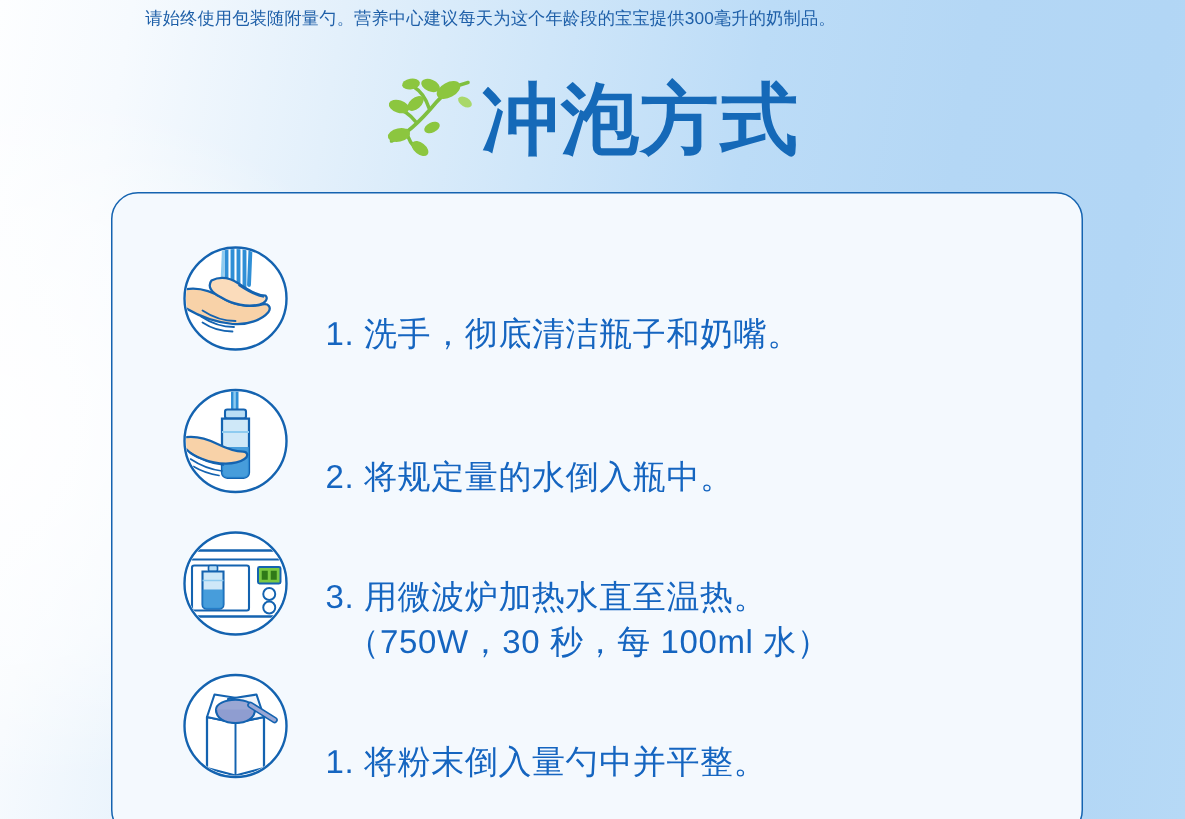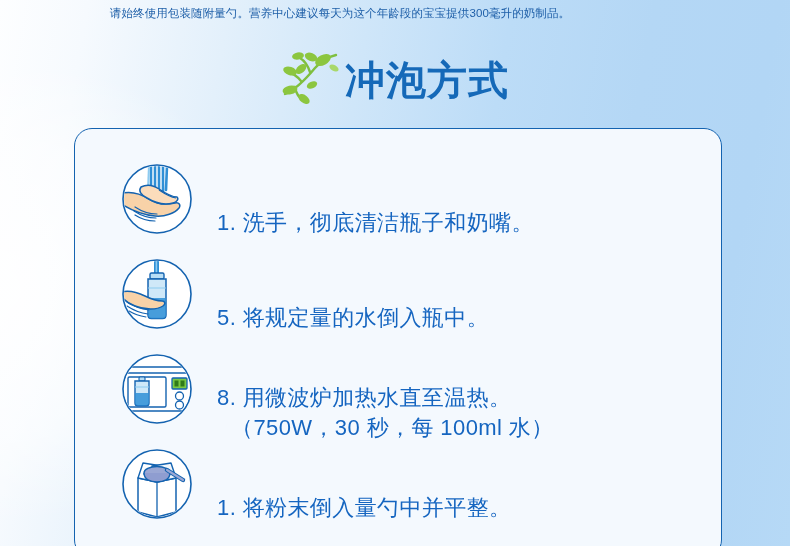--- a/index.html
+++ b/index.html
@@ -48,21 +48,20 @@
     left: 0;
     top: 5px;
     width: 654px;
     text-align: center;
     font-size: 11.5px;
     line-height: 16px;
     letter-spacing: 0.1px;
     color: #1e5fa8;
     z-index: 3;
     white-space: nowrap;
-    margin-left: 13px;
   }
 
   
   .title-wrap {
     position: absolute;
     left: 0;
     top: 50px;
     width: 790px;
     height: 60px;
     display: flex;
@@ -71,21 +70,21 @@
     z-index: 3;
   }
   .title-logo {
     width: 62px;
     height: 56px;
     margin-right: 2px;
     margin-top: -4px;
     flex: none;
   }
   .title-text {
-    font-size: 40px;
+    font-size: 52px;
     font-weight: bold;
     color: #1569b8;
     letter-spacing: 1px;
     line-height: 46px;
     white-space: nowrap;
   }
 
   
   .card {
     position: absolute;
@@ -226,21 +225,21 @@
                        C36 52 24 52 14 48 C8 46 3 42 0 38 Z" fill="#f8d2a8" stroke="#1463b0" stroke-width="1.5" stroke-linejoin="round"></path>
               <g stroke="#1463b0" stroke-width="1.1" fill="none" stroke-linecap="round">
                 <path d="M6 44 C12 48 20 51 28 52"></path>
                 <path d="M6 48 C12 52 19 55 27 56"></path>
                 <path d="M8 53 C13 56 19 58 25 59"></path>
               </g>
             </g>
           </svg>
         </span>
         <span class="step-text">
-          <span>5. 将规定量的水倒入瓶中。</span>
+          <span>2. 将规定量的水倒入瓶中。</span>
         </span>
       </div>
 
       <div class="step">
         <span class="step-icon">
           <svg viewBox="0 0 72 72" xmlns="http://www.w3.org/2000/svg">
             <circle cx="36" cy="36" r="34" fill="#ffffff" stroke="#1463b0" stroke-width="1.6"></circle>
             <g clip-path="url(#c3)">
               <clipPath id="c3">
                   <circle cx="36" cy="36" r="33"></circle>
@@ -261,21 +260,21 @@
                 <rect x="53.5" y="27.5" width="4" height="6"></rect>
                 <rect x="59.5" y="27.5" width="4" height="6"></rect>
               </g>
 
               <circle cx="58.5" cy="43" r="4" fill="#ffffff" stroke="#1463b0" stroke-width="1.3"></circle>
               <circle cx="58.5" cy="52" r="4" fill="#ffffff" stroke="#1463b0" stroke-width="1.3"></circle>
             </g>
           </svg>
         </span>
         <span class="step-text">
-          <span>8. 用微波炉加热水直至温热。</span>
+          <span>3. 用微波炉加热水直至温热。</span>
           <span class="line2">（750W，30 秒，每 100ml 水）</span>
         </span>
       </div>
 
       <div class="step">
         <span class="step-icon">
           <svg viewBox="0 0 72 72" xmlns="http://www.w3.org/2000/svg">
             <circle cx="36" cy="36" r="34" fill="#ffffff" stroke="#1463b0" stroke-width="1.6"></circle>
             <g clip-path="url(#c4)">
               <clipPath id="c4">

